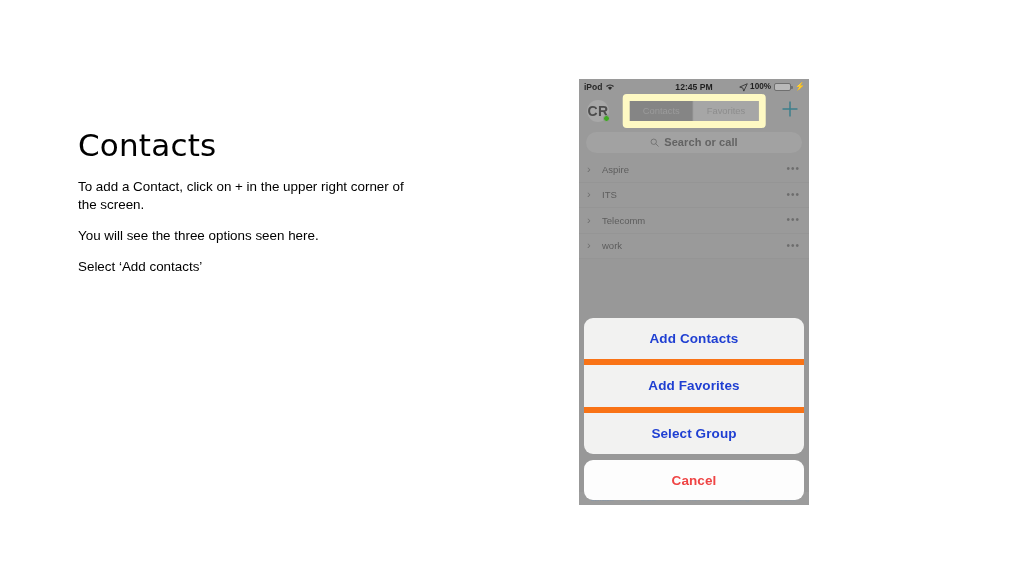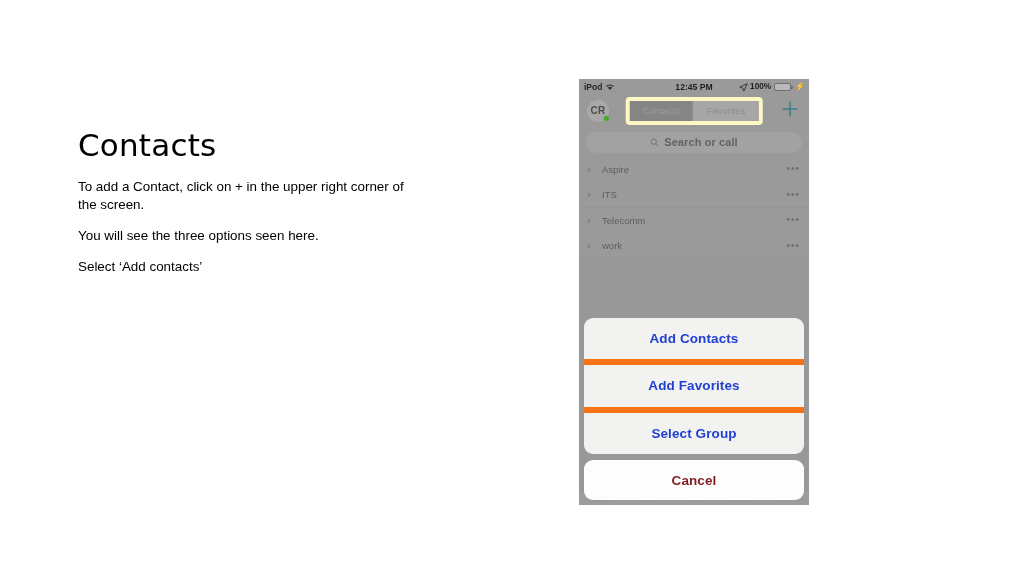--- a/index.html
+++ b/index.html
@@ -124,42 +124,42 @@
   .avatar-wrap {
     position: absolute;
     left: 8px;
     width: 22px; height: 22px;
   }
   .avatar {
     width: 22px; height: 22px;
     border-radius: 50%;
     background: #a8a8a8;
     color: #4d4d4d;
-    font-size: 10px;
+    font-size: 14px;
     font-weight: 600;
     display: flex;
     align-items: center;
     justify-content: center;
     letter-spacing: 0.3px;
   }
   .presence-dot {
     position: absolute;
     right: -1px; bottom: 0px;
     width: 7px; height: 7px;
     border-radius: 50%;
     background: #3faa22;
     border: 1px solid #9d9d9d;
     box-sizing: border-box;
   }
   .seg-control {
     position: absolute;
     left: 50%;
     transform: translateX(-50%);
     display: flex;
-    border: 4px solid #fef9c3;
+    border: 7px solid #fef9c3;
     border-radius: 4px;
     overflow: hidden;
     height: 20px;
   }
   .seg {
     font-size: 9.4px;
     padding: 0 13px;
     display: flex;
     align-items: center;
     justify-content: center;
@@ -273,21 +273,21 @@
   .sheet-btn:last-child { border-bottom: none; }
   .sheet-cancel {
     background: #fdfdfd;
     border-radius: 9px;
     height: 40px;
     display: flex;
     align-items: center;
     justify-content: center;
     font-size: 13.5px;
     font-weight: 700;
-    color: #7f1d1d;
+    color: #ef4444;
     letter-spacing: 0.1px;
   }
 
   
   .tab-bar {
     position: absolute;
     left: 0; right: 0; bottom: 0;
     height: 13px;
     display: flex;
     background: #9c9c9c;

